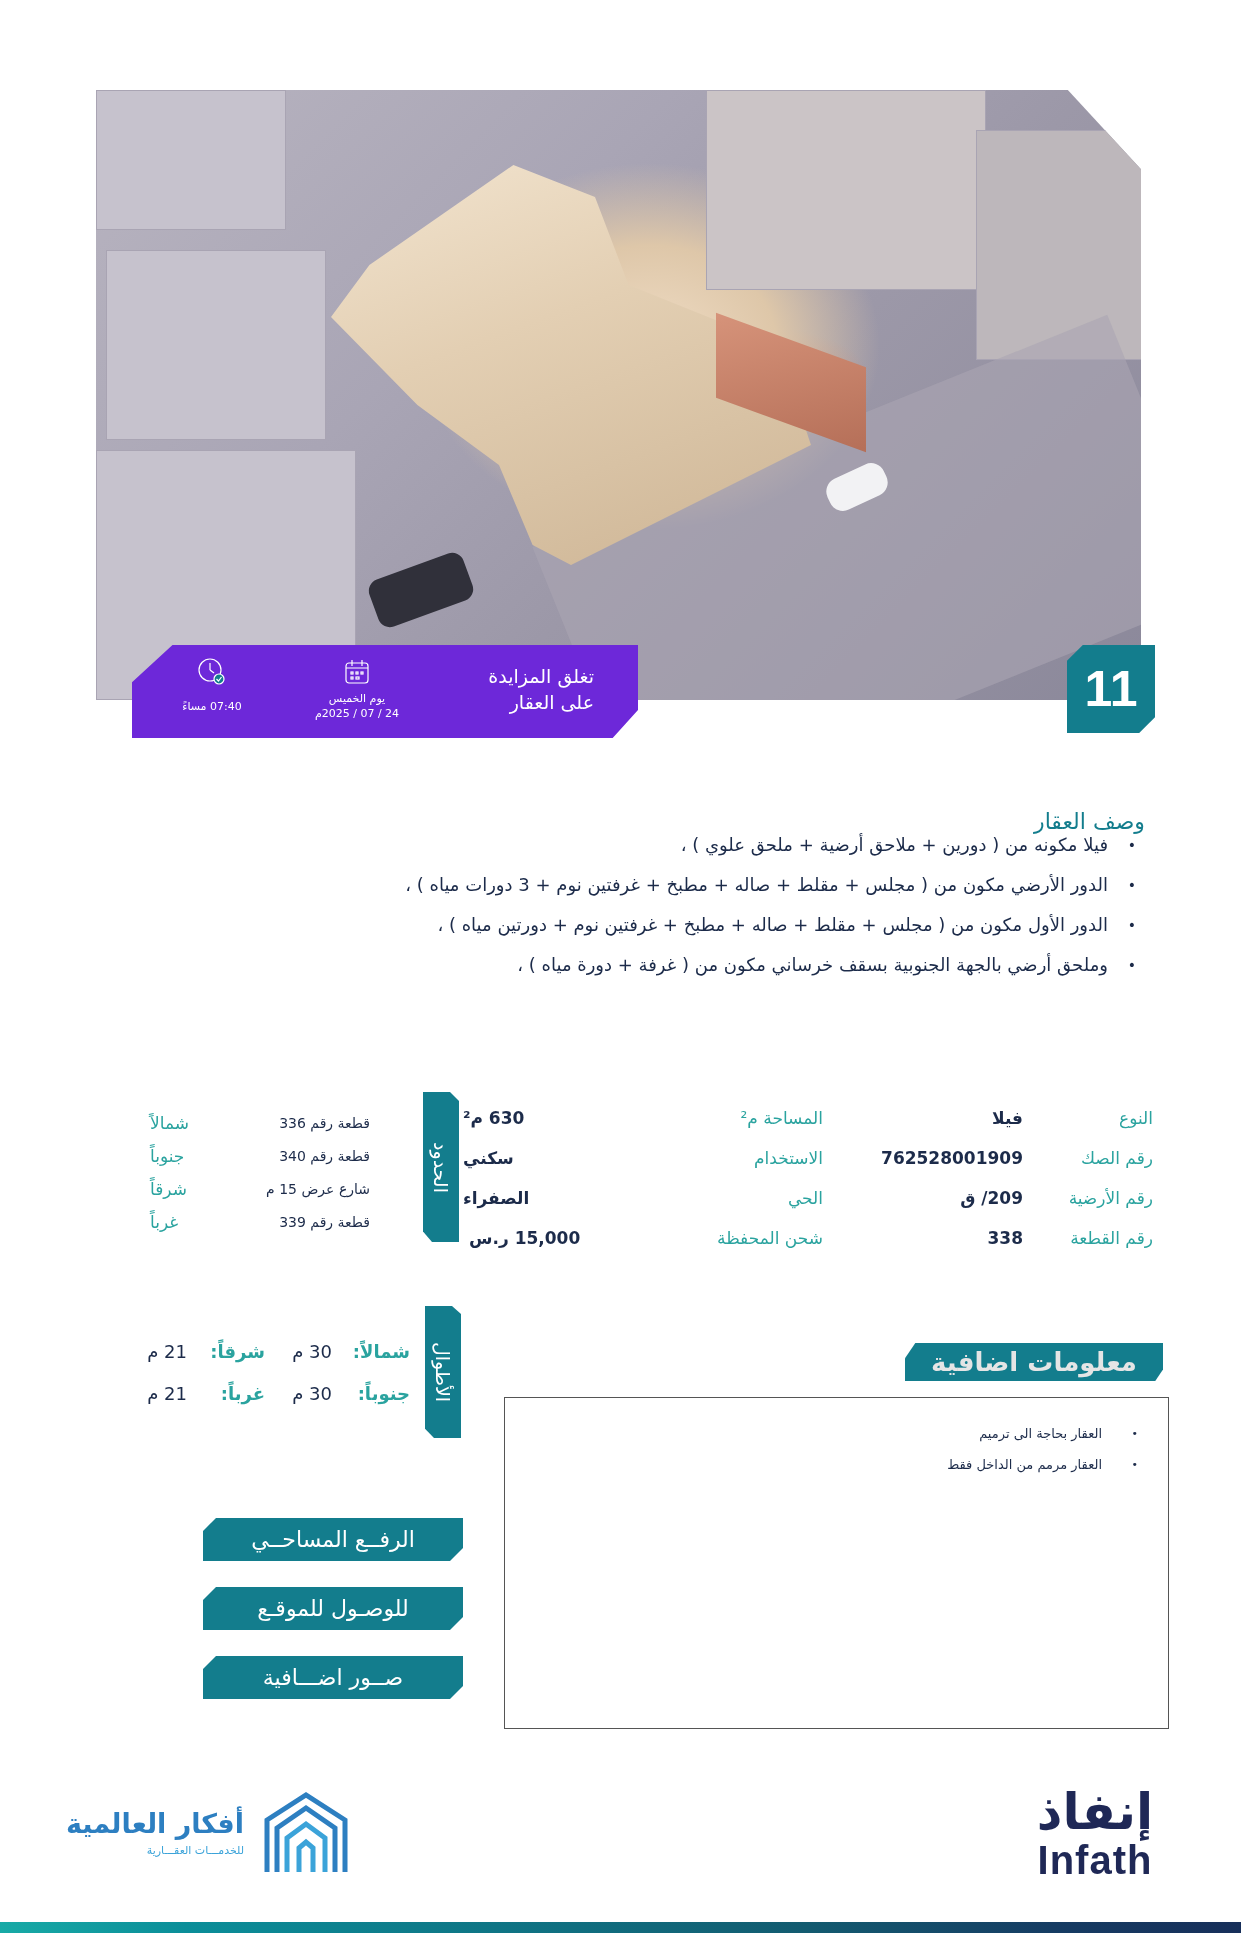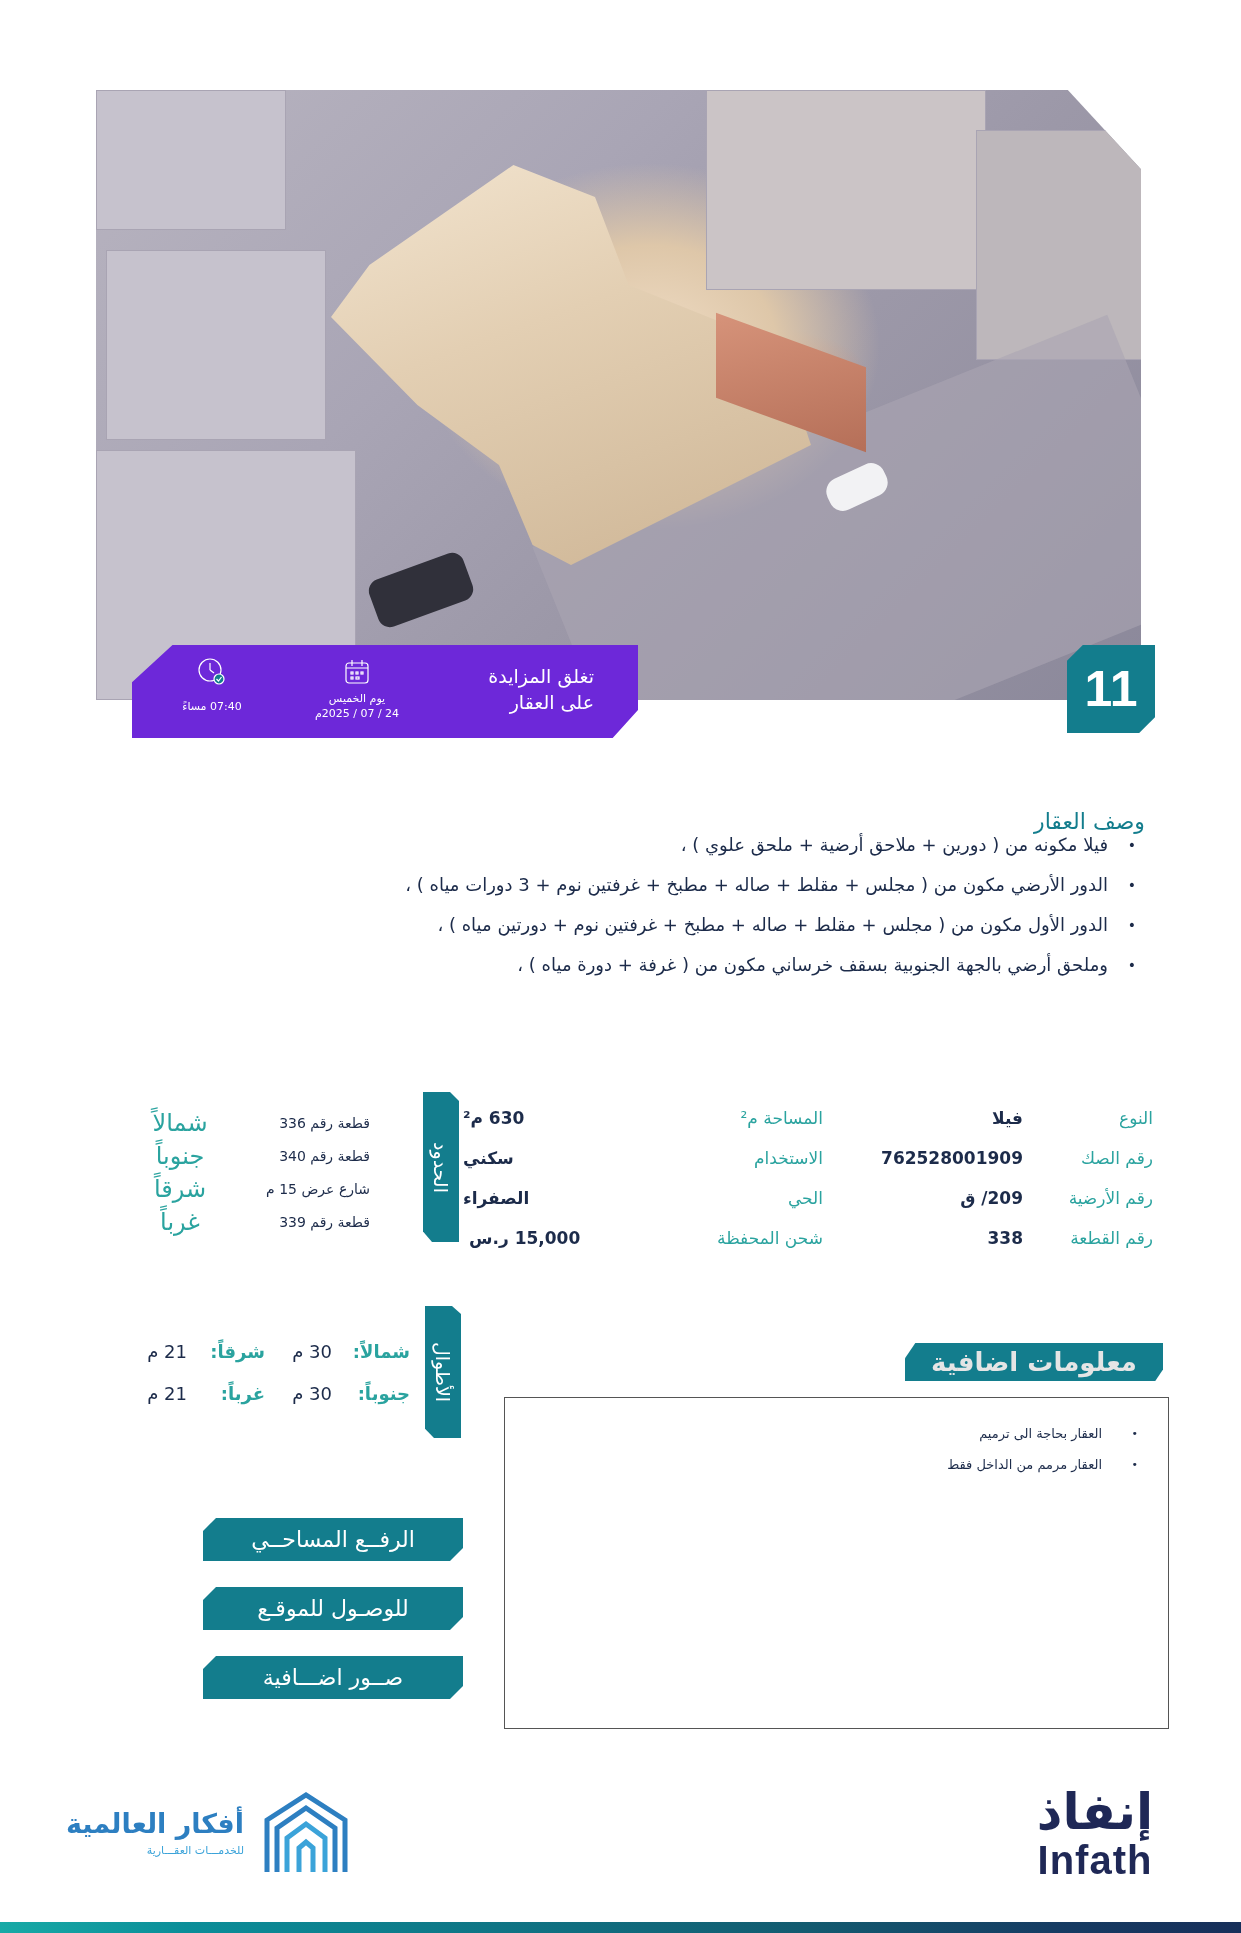--- a/index.html
+++ b/index.html
@@ -76,21 +76,21 @@
       position: absolute; width: 36px; background: #137d8d; color: #fff;
       clip-path: polygon(0 0, 75% 0, 100% 6%, 100% 100%, 25% 100%, 0 93%);
       display: flex; align-items: center; justify-content: center;
     }
     .vtab span { writing-mode: vertical-rl; font-size: 19px; }
     .vtab.bounds { left: 423px; top: 1092px; height: 150px; }
     .vtab.lengths { left: 425px; top: 1306px; height: 132px; }
 
     .bounds-list { position: absolute; left: 150px; top: 1106px; width: 260px; }
     .bounds-list .row { display: flex; height: 33px; align-items: center; justify-content: flex-end; }
-    .bounds-list .lbl { color: #2aa39f; font-size: 24px; width: 60px; text-align: center; }
+    .bounds-list .lbl { color: #2aa39f; font-size: 17px; width: 60px; text-align: left; }
     .bounds-list .val { color: #1c2b4a; font-size: 14px; width: 150px; text-align: right; margin-left: 10px; }
 
     .lengths-grid { position: absolute; left: 120px; top: 1330px; width: 290px; }
     .lengths-grid .row { display: flex; height: 42px; align-items: center; }
     .lengths-grid .cell { display: flex; width: 160px; align-items: center; }
     .lengths-grid .lbl { color: #2aa39f; font-weight: 700; font-size: 18px; width: 66px; text-align: right; }
     .lengths-grid .val { color: #1c2b4a; font-size: 18px; margin-right: 12px; }
 
     
     .info-header {

